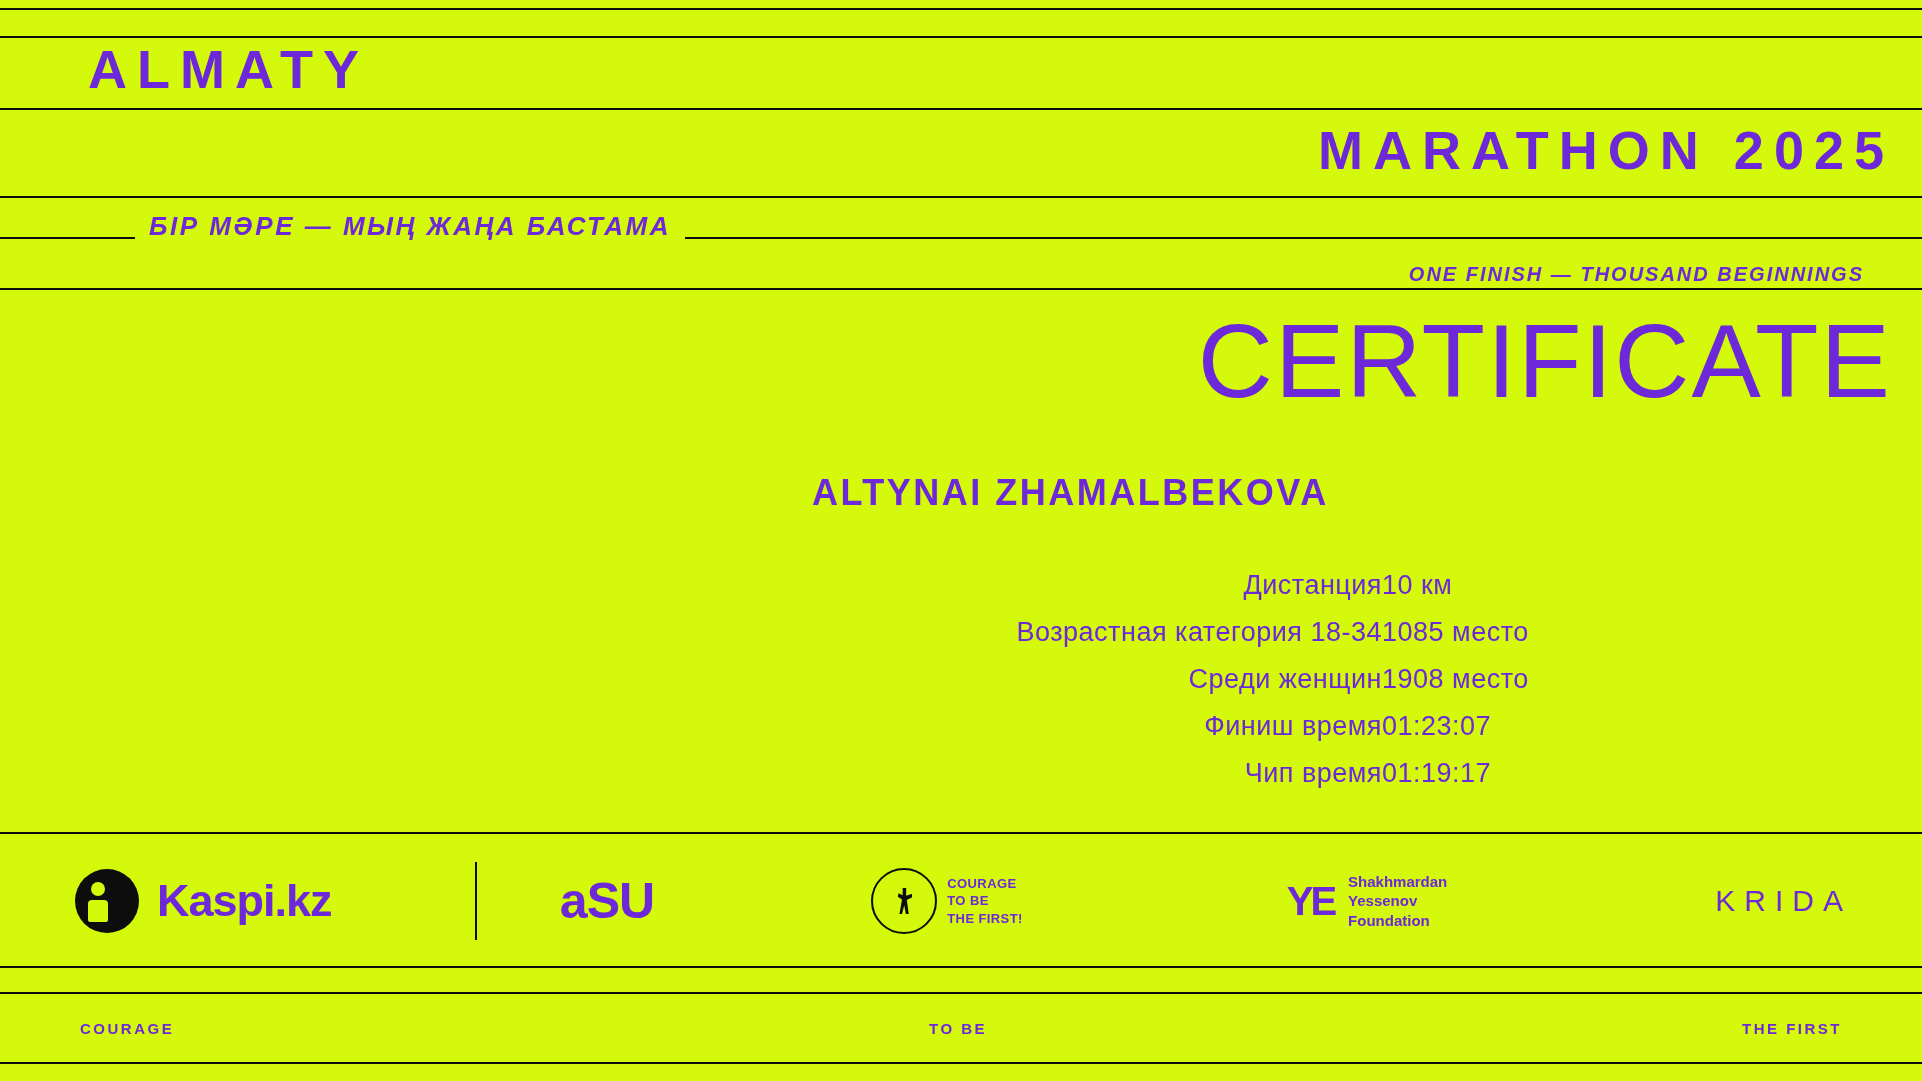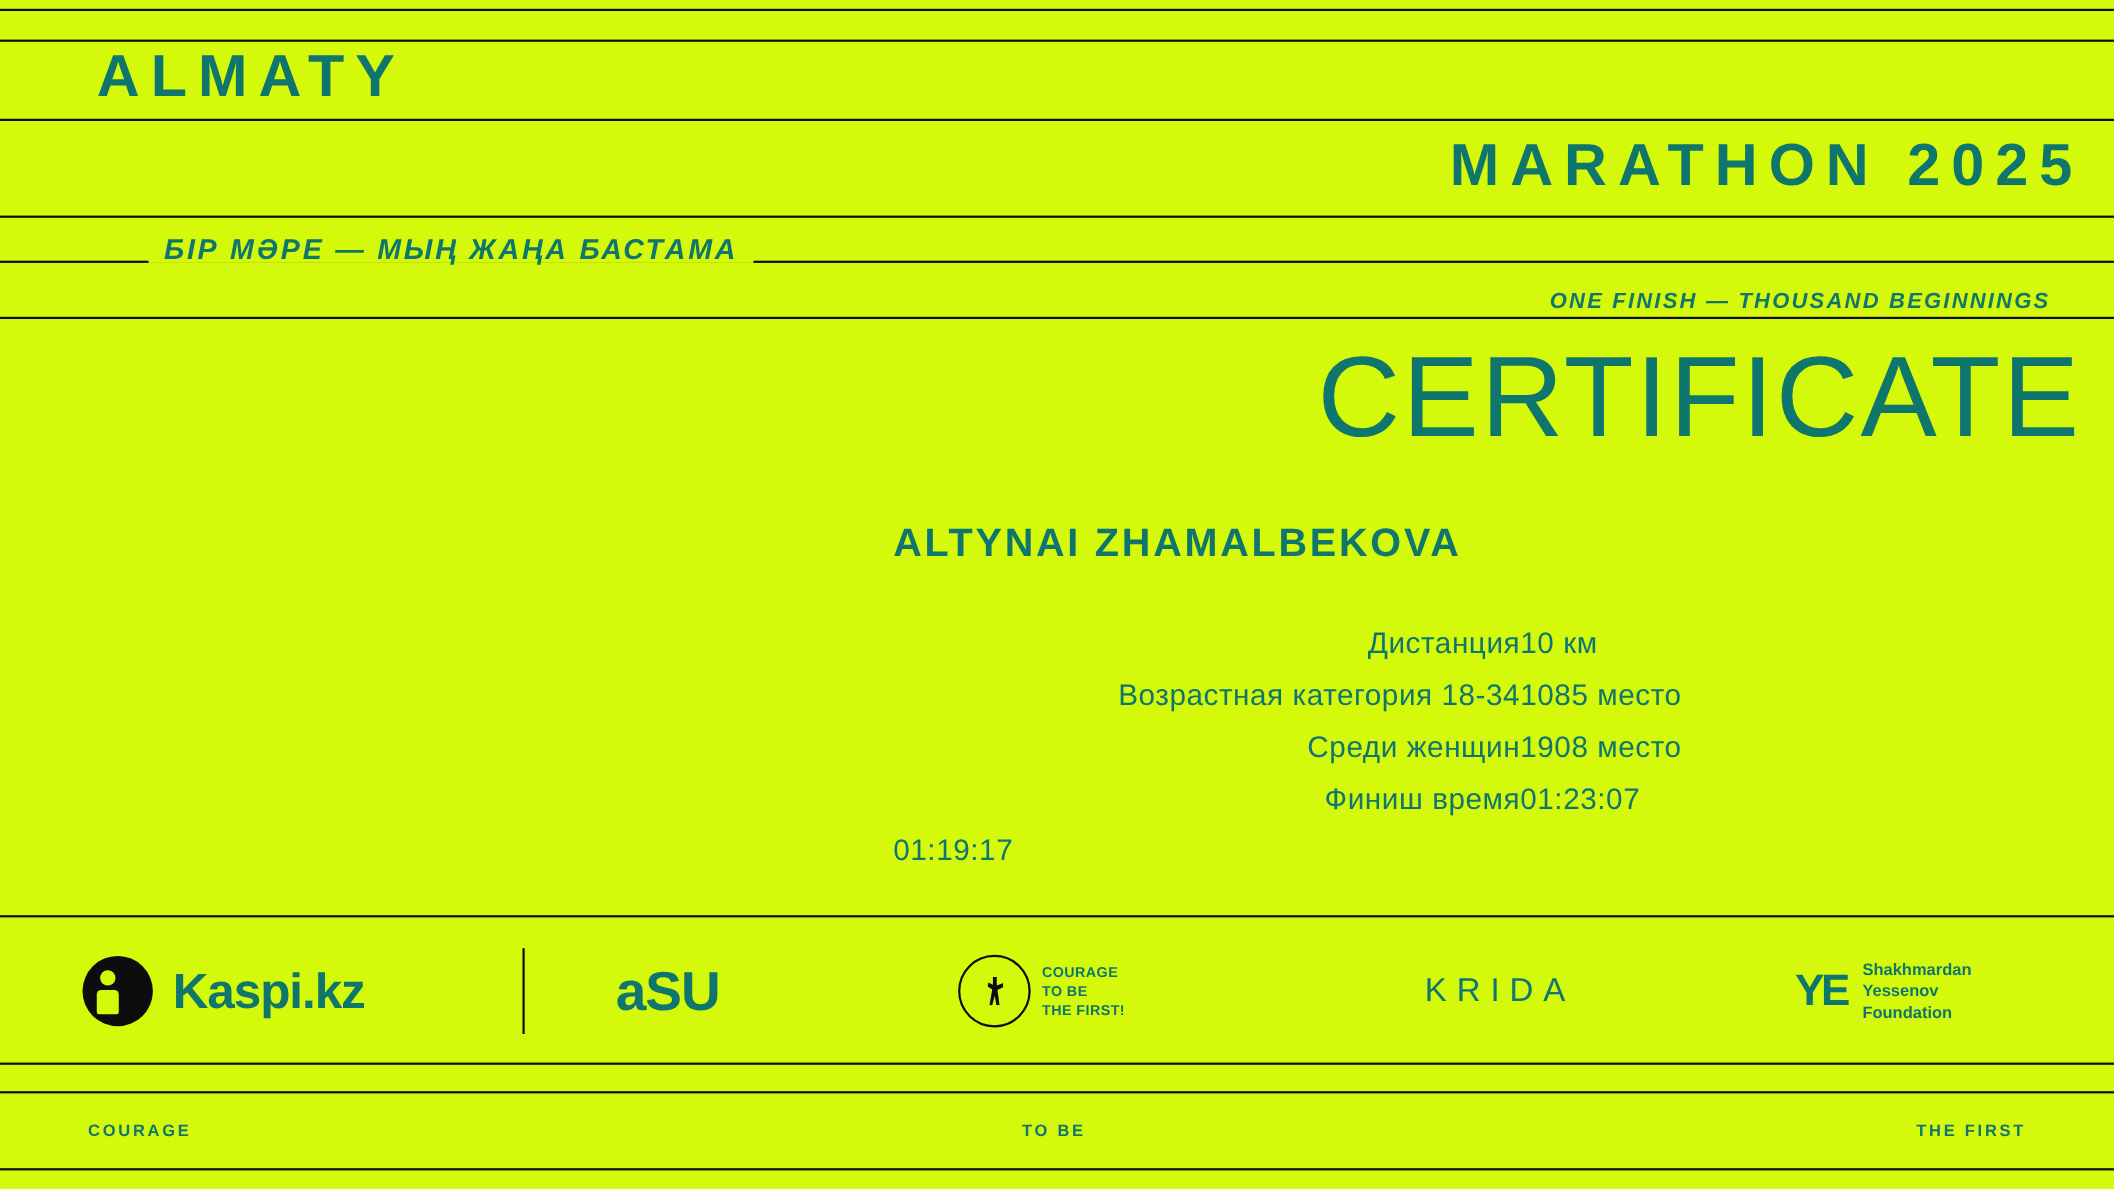--- a/index.html
+++ b/index.html
@@ -9,21 +9,21 @@
   }
   body {
     font-family: "Liberation Sans", sans-serif;
   }
   .cert {
     position: relative;
     width: 1922px;
     height: 1081px;
     background: #d4f90a;
     overflow: hidden;
-    color: #0f766e;
+    color: #6d28d9;
   }
 
   
   .rule {
     position: absolute;
     left: 0;
     width: 100%;
     height: 2px;
     background: #0d0d0d;
   }
@@ -292,20 +292,21 @@
     </div>
     <div class="results-row">
       <div class="results-label">Среди женщин</div>
       <div class="results-value">1908 место</div>
     </div>
     <div class="results-row">
       <div class="results-label">Финиш время</div>
       <div class="results-value">01:23:07</div>
     </div>
     <div class="results-row">
+      <div class="results-label">Чип время</div>
       <div class="results-value">01:19:17</div>
     </div>
   </div>
 
   <div class="sponsors">
     <div class="sponsor sp-kaspi">
       <span class="kaspi-mark"></span>
       <span class="kaspi-word">Kaspi.kz</span>
     </div>
     <div class="sp-divider"></div>
@@ -315,31 +316,31 @@
     <div class="sponsor sp-courage">
       <span class="courage-badge">
           <span class="fig"></span>
         </span>
       <span class="courage-text">
         <span>COURAGE</span><br>
         <span>TO BE</span><br>
         <span>THE FIRST!</span>
       </span>
     </div>
-    <div class="sponsor sp-krida">
-      <span>KRIDA</span>
-    </div>
     <div class="sponsor sp-yessenov">
       <span class="yes-mark">YE</span>
       <span class="yes-text">
         <span>Shakhmardan</span><br>
         <span>Yessenov</span><br>
         <span>Foundation</span>
       </span>
     </div>
+    <div class="sponsor sp-krida">
+      <span>KRIDA</span>
+    </div>
   </div>
 
   <div class="footer">
     <div class="footer-left">COURAGE</div>
     <div class="footer-center">TO BE</div>
     <div class="footer-right">THE FIRST</div>
   </div>
 
 </div>
 

